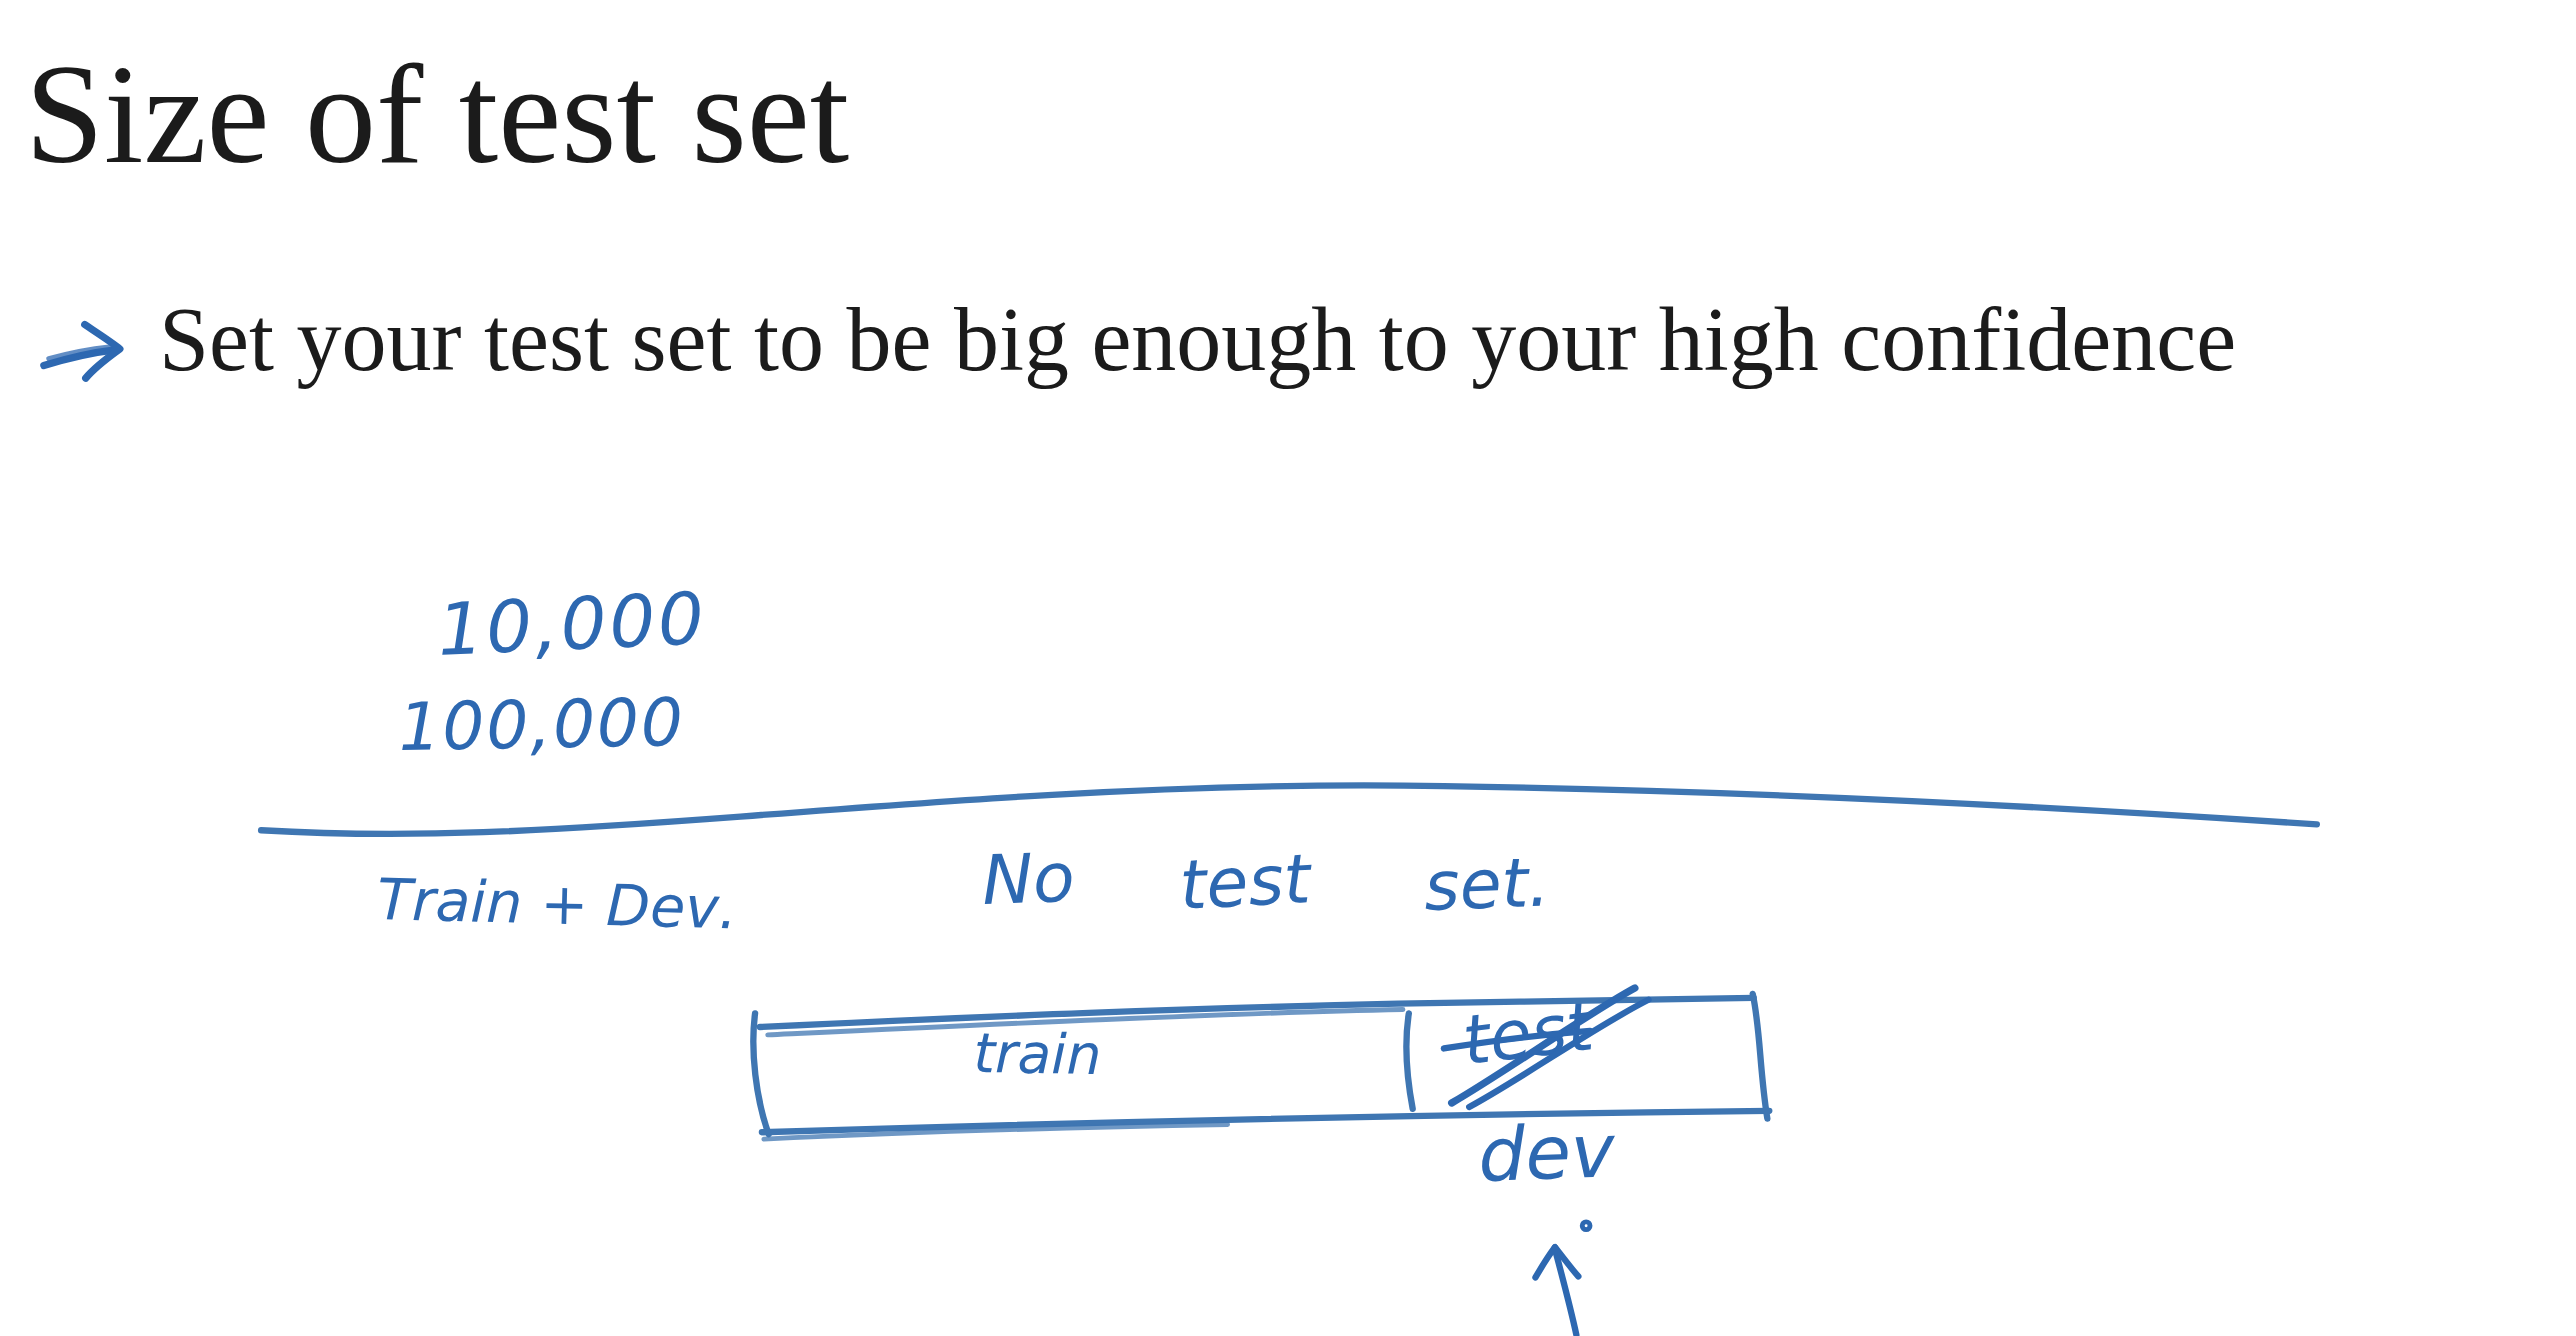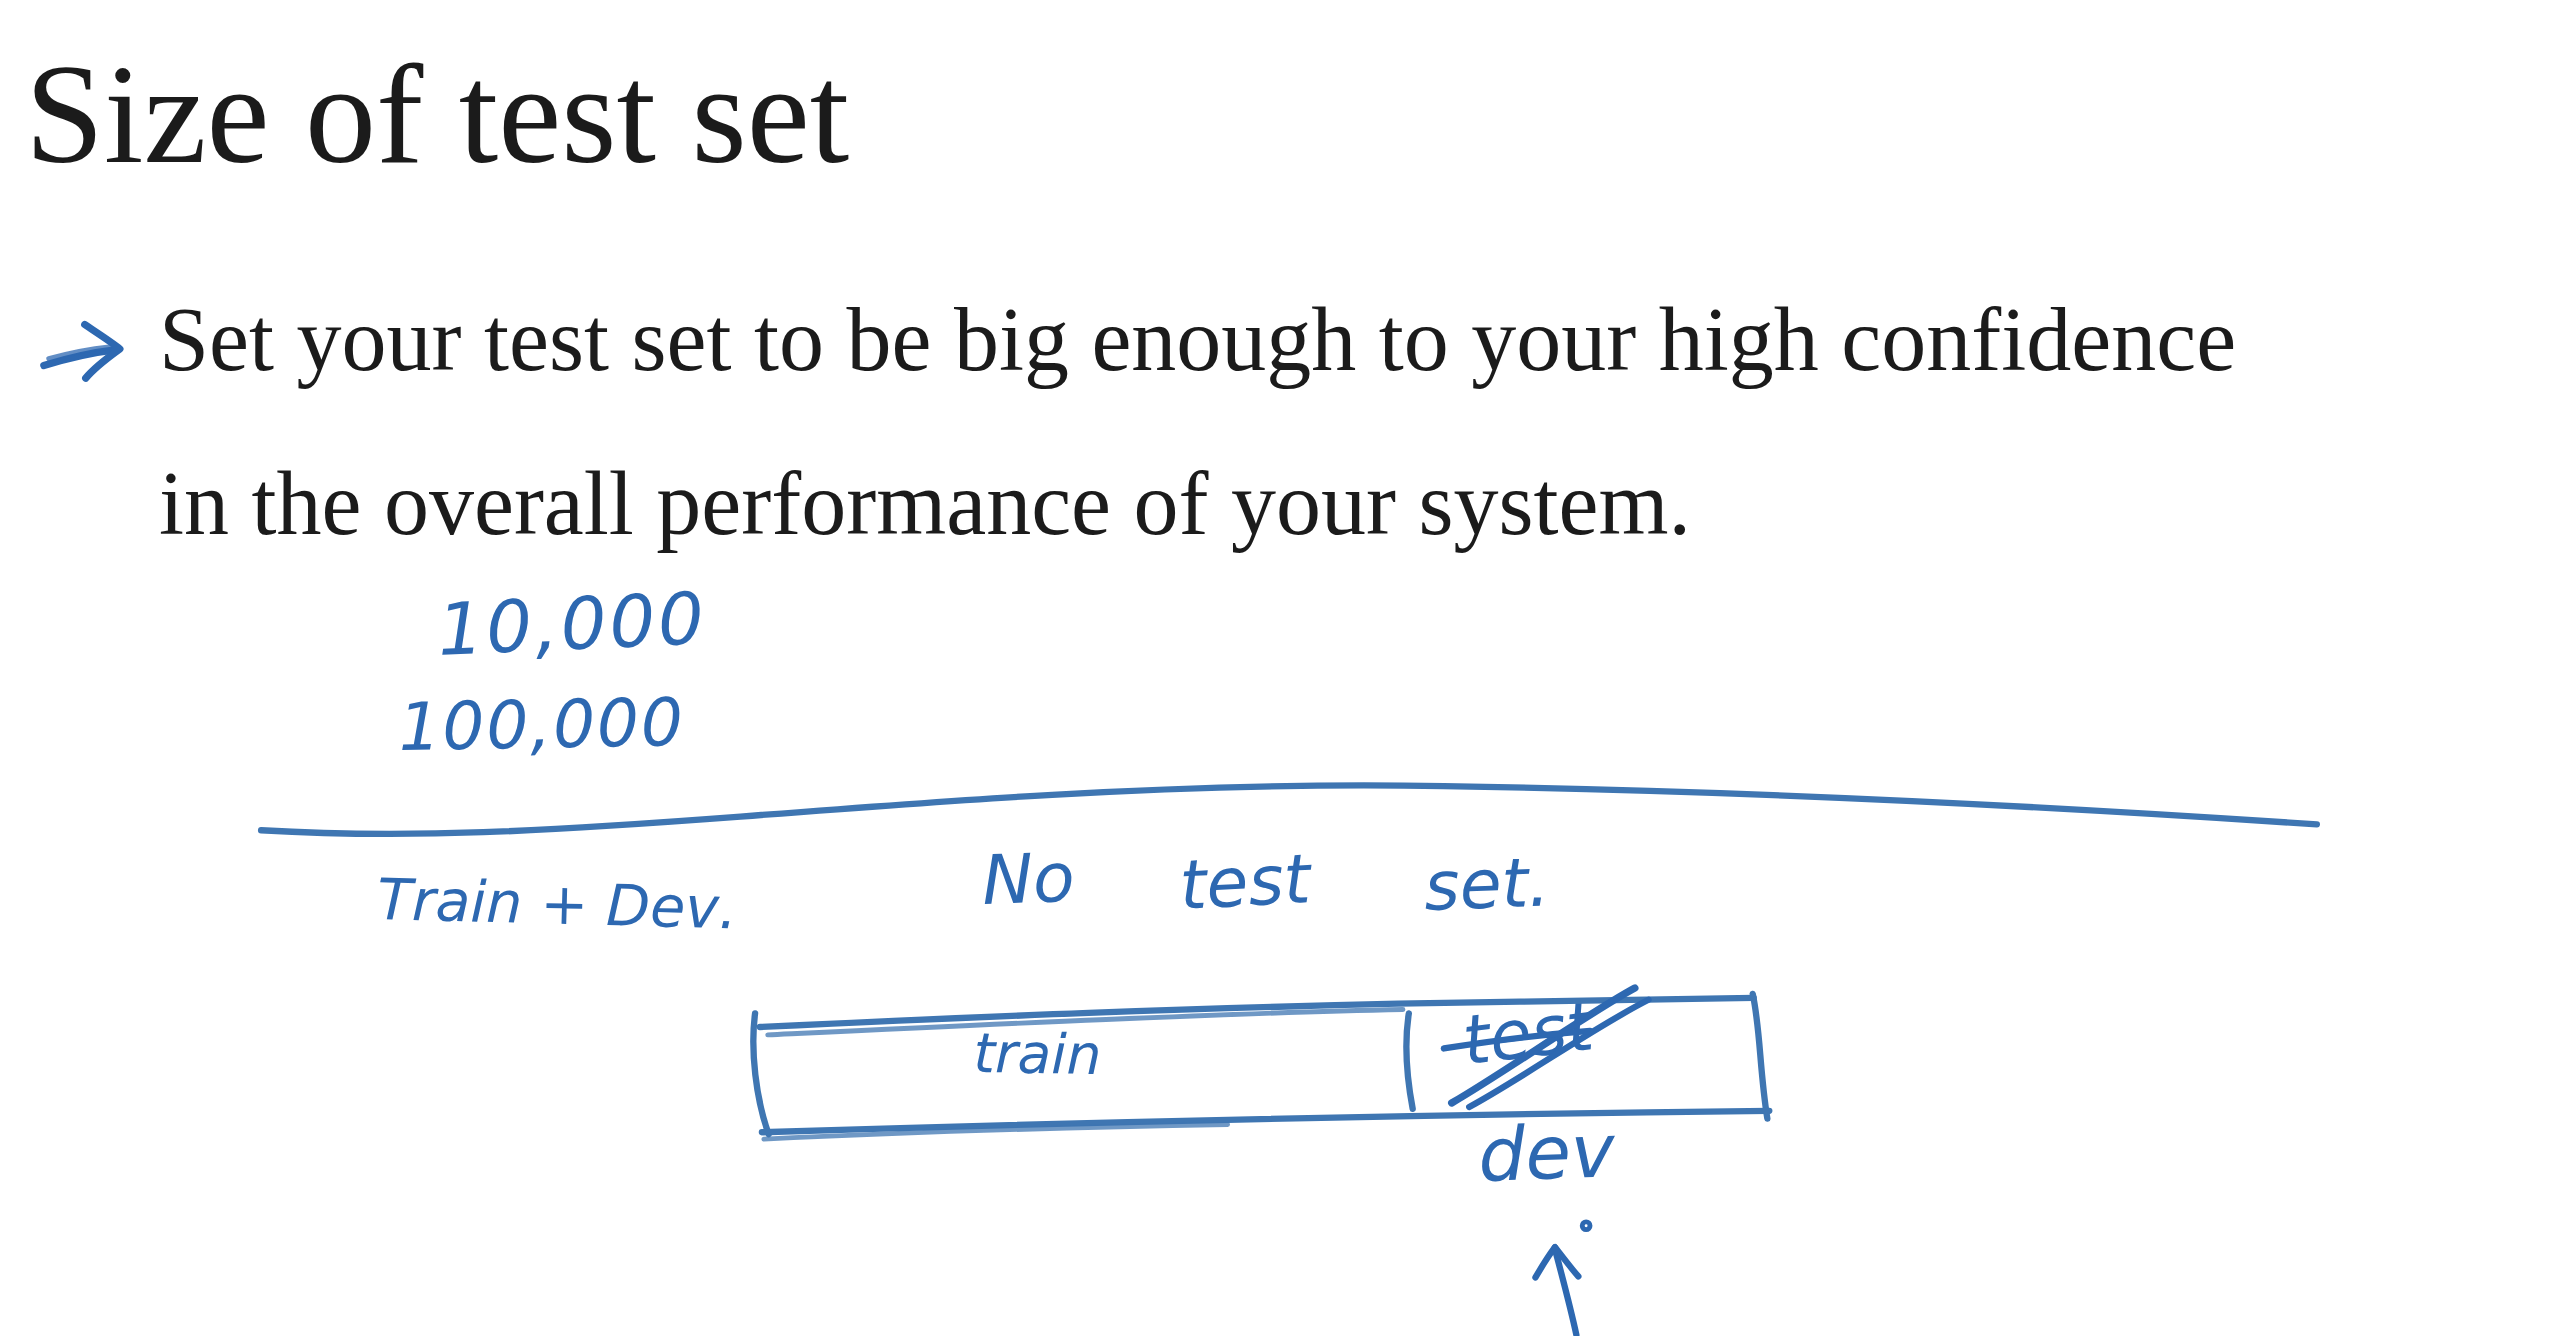--- a/index.html
+++ b/index.html
@@ -76,21 +76,20 @@
   svg.ink-layer .dbl { stroke-opacity: 0.75; stroke-width: 5px; }
   svg.ink-layer .dark { stroke: var(--ink, #2d68b1); }
 </style>
 </head>
 <body>
 
 <div class="page">
 
   <div class="serif title">Size of test set</div>
   <div class="serif body-line1">Set your test set to be big enough to your high confidence</div>
-  <div class="serif body-line2">in the overall performance of your system.</div>
 
   <div class="hand hw-10k">10,000</div>
   <div class="hand hw-100k">100,000</div>
   <div class="hand hw-traindev">Train + Dev.</div>
   <div class="hand hw-no">No</div>
   <div class="hand hw-test-mid">test</div>
   <div class="hand hw-setdot">set.</div>
   <div class="hand hw-train">train</div>
   <div class="hand hw-testx">test</div>
   <div class="hand hw-dev">dev</div>

